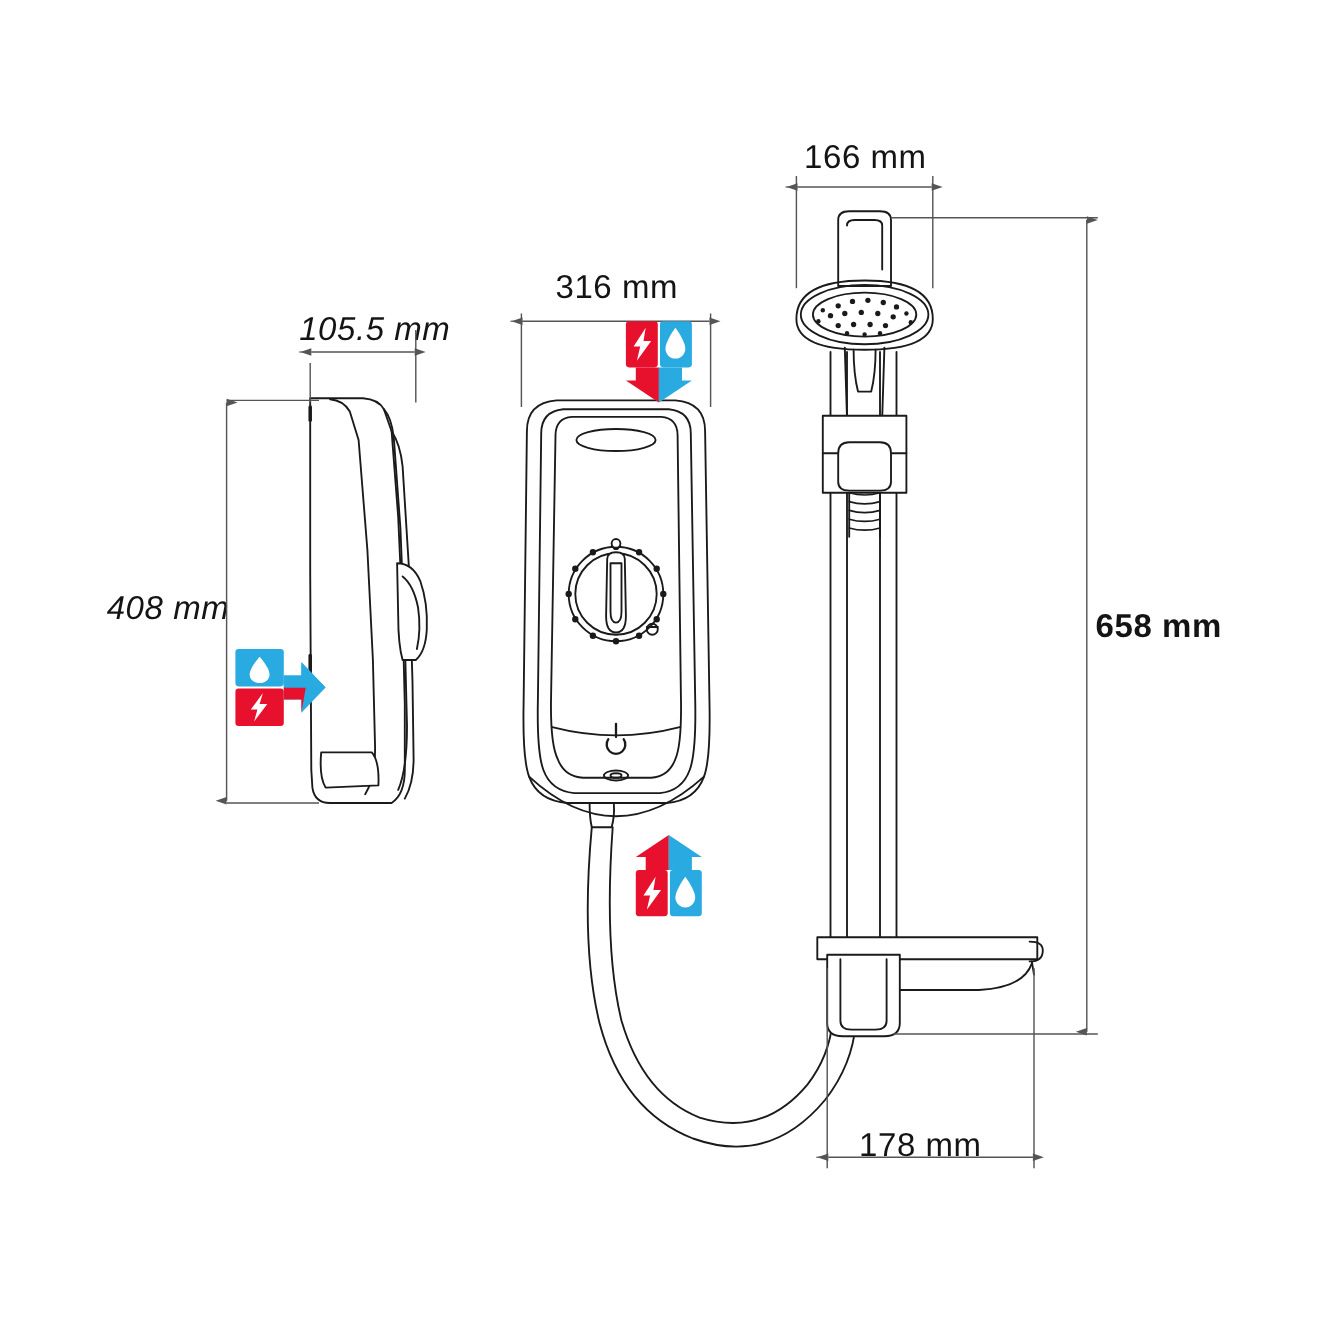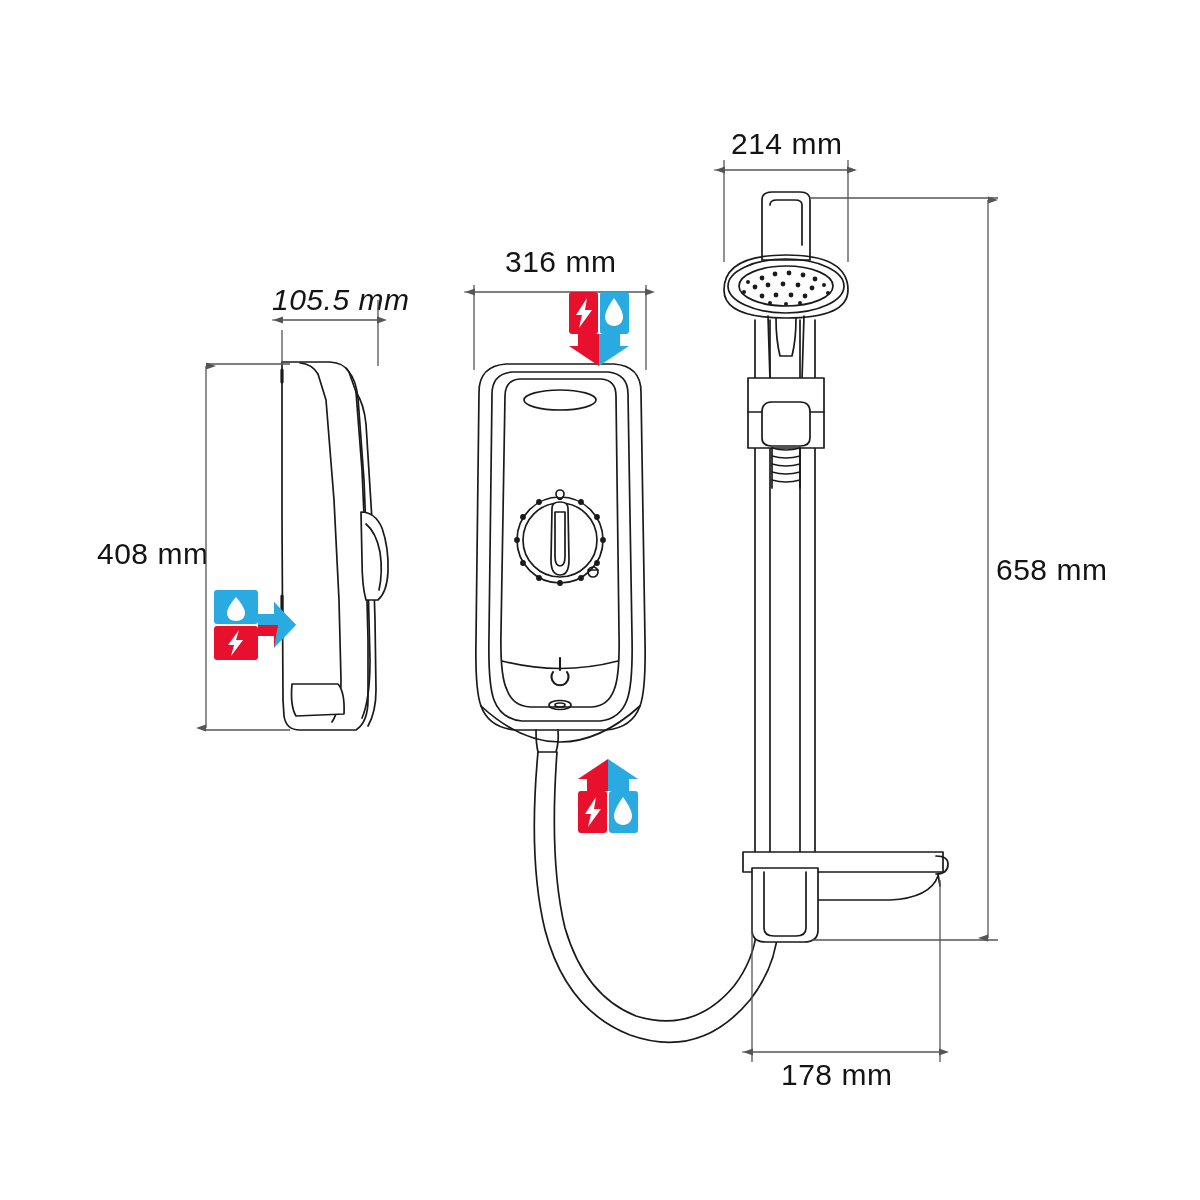--- a/index.html
+++ b/index.html
@@ -33,29 +33,29 @@
   }
   svg { display: block; }
 </style>
 </head>
 <body>
 
 <div id="stage">
 
   <div class="dim-label" style="left:272px; top:283px;font-style:italic;">105.5 mm</div>
 
-  <div class="dim-label" style="left:97px; top:537px;">408 mm</div>
+  <div class="dim-label" style="left:97px; top:537px;font-style:italic;">408 mm</div>
 
   <div class="dim-label" style="left:505px; top:245px;">316 mm</div>
 
-  <div class="dim-label" style="left:731px; top:127px;">214 mm</div>
-
-  <div class="dim-label" style="left:996px; top:553px;">658 mm</div>
-
-  <div class="dim-label" style="left:781px; top:1025px;margin-top:33px;">178 mm</div>
+  <div class="dim-label" style="left:731px; top:127px;">166 mm</div>
+
+  <div class="dim-label" style="left:996px; top:553px;font-weight:bold;">658 mm</div>
+
+  <div class="dim-label" style="left:781px; top:1025px;">178 mm</div>
 
   <svg width="1200" height="1200" viewBox="0 0 1200 1200" style="position:absolute; left:0; top:0;">
     <defs>
       <marker id="arrL" markerWidth="12" markerHeight="10" refX="11" refY="5" orient="auto" markerUnits="userSpaceOnUse">
         <path d="M11,5 L0,5" stroke="#555" stroke-width="1"></path>
         <path d="M11,1.6 L1,5 L11,8.4 Z" fill="#555"></path>
       </marker>
       <marker id="arrR" markerWidth="12" markerHeight="10" refX="1" refY="5" orient="auto" markerUnits="userSpaceOnUse">
         <path d="M1,1.6 L11,5 L1,8.4 Z" fill="#555"></path>
       </marker>

